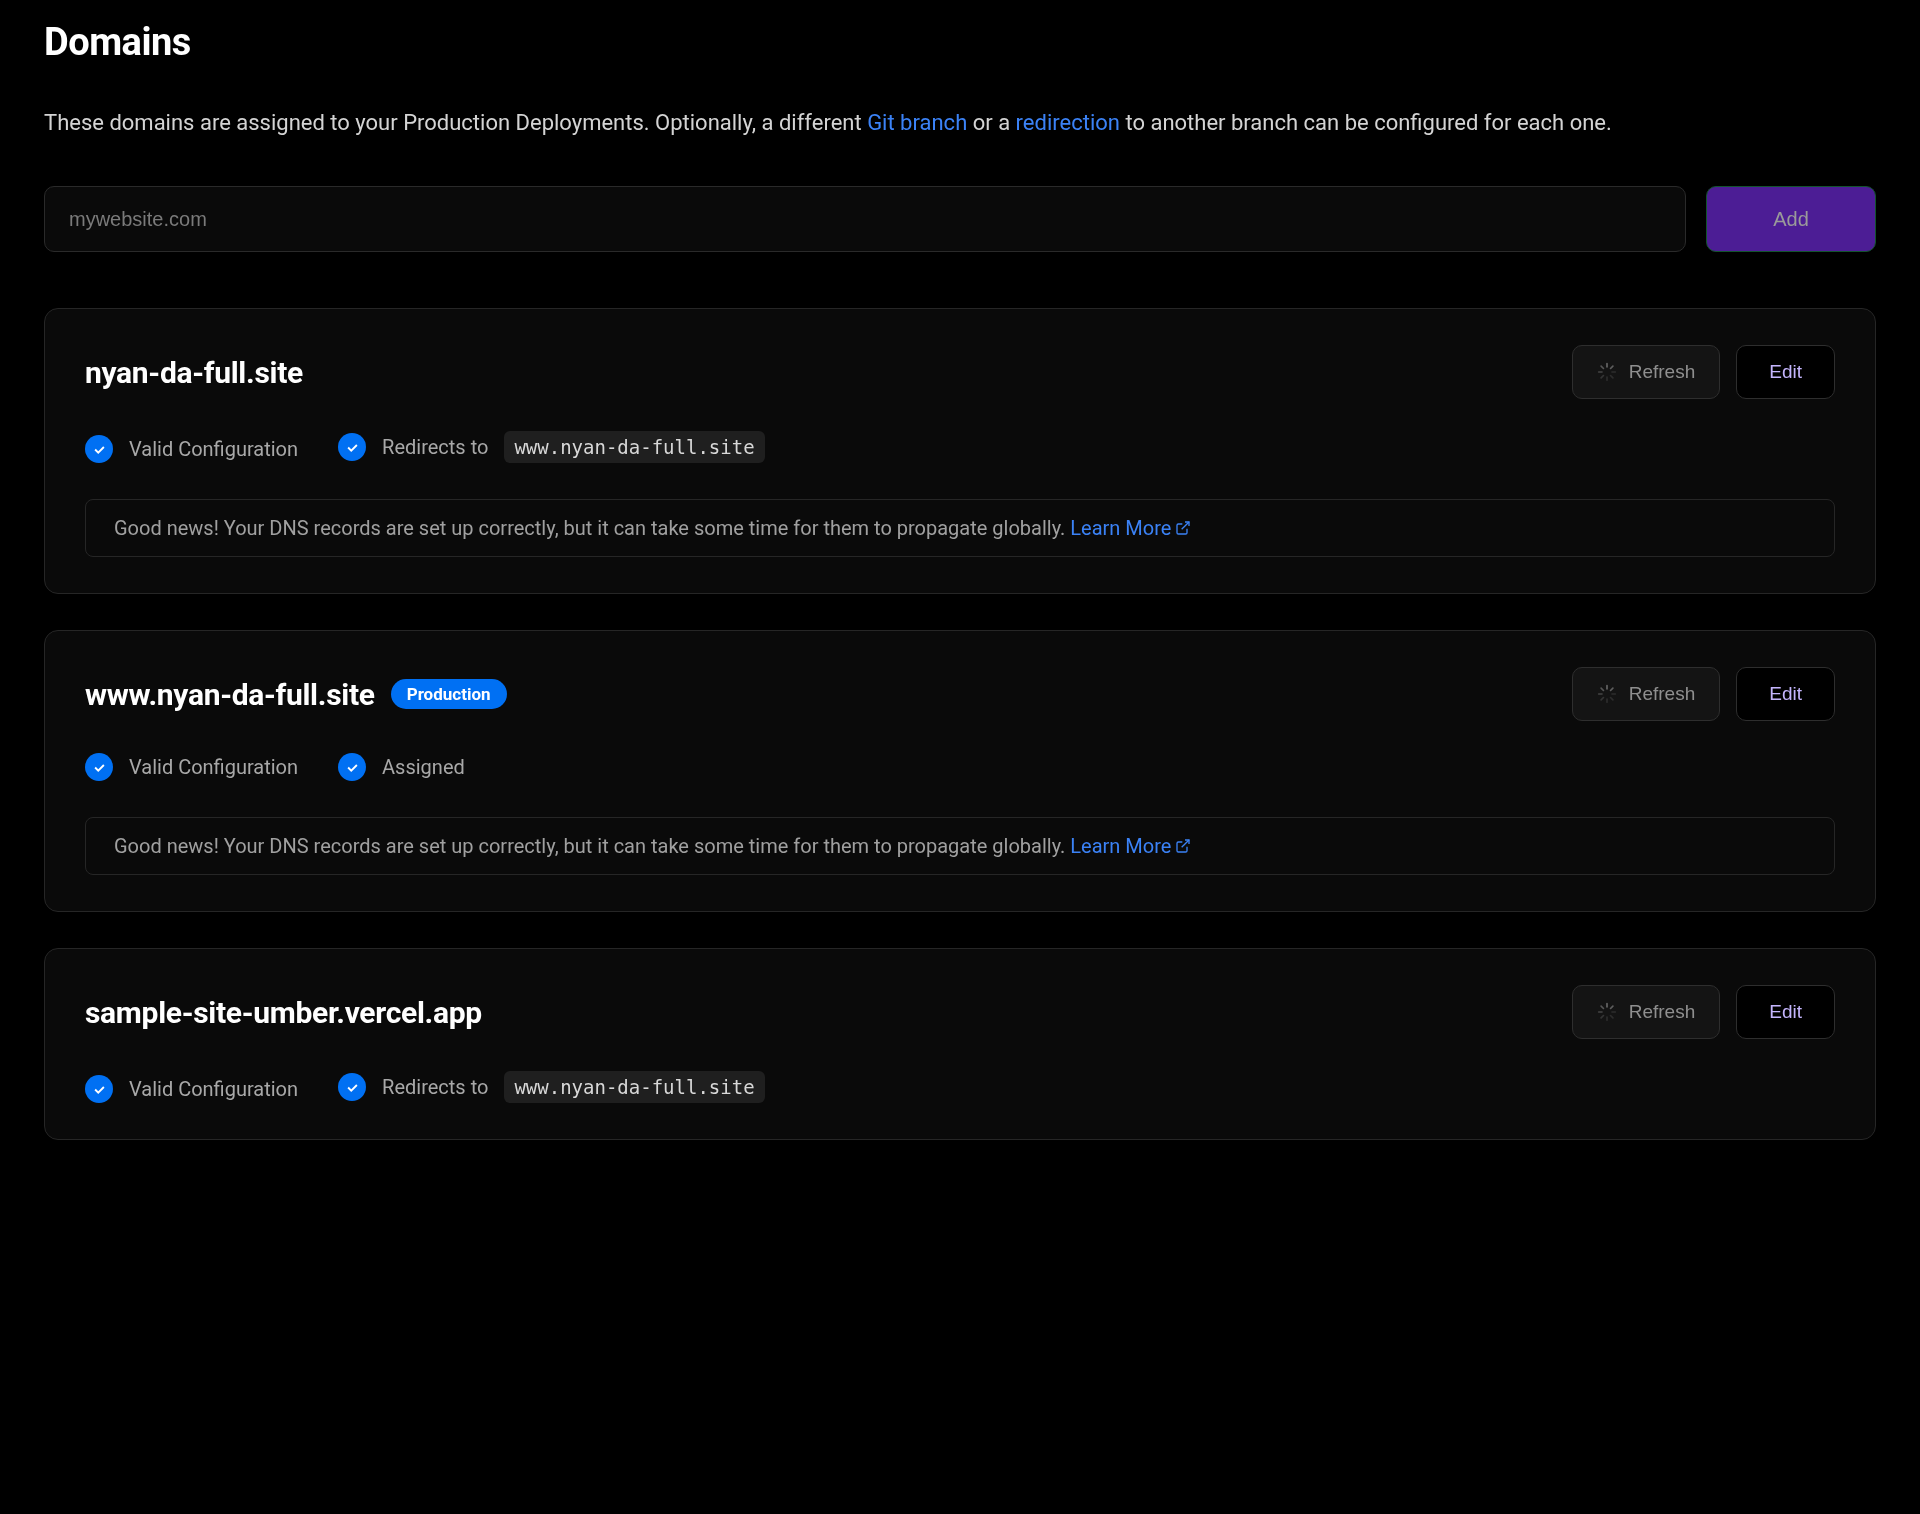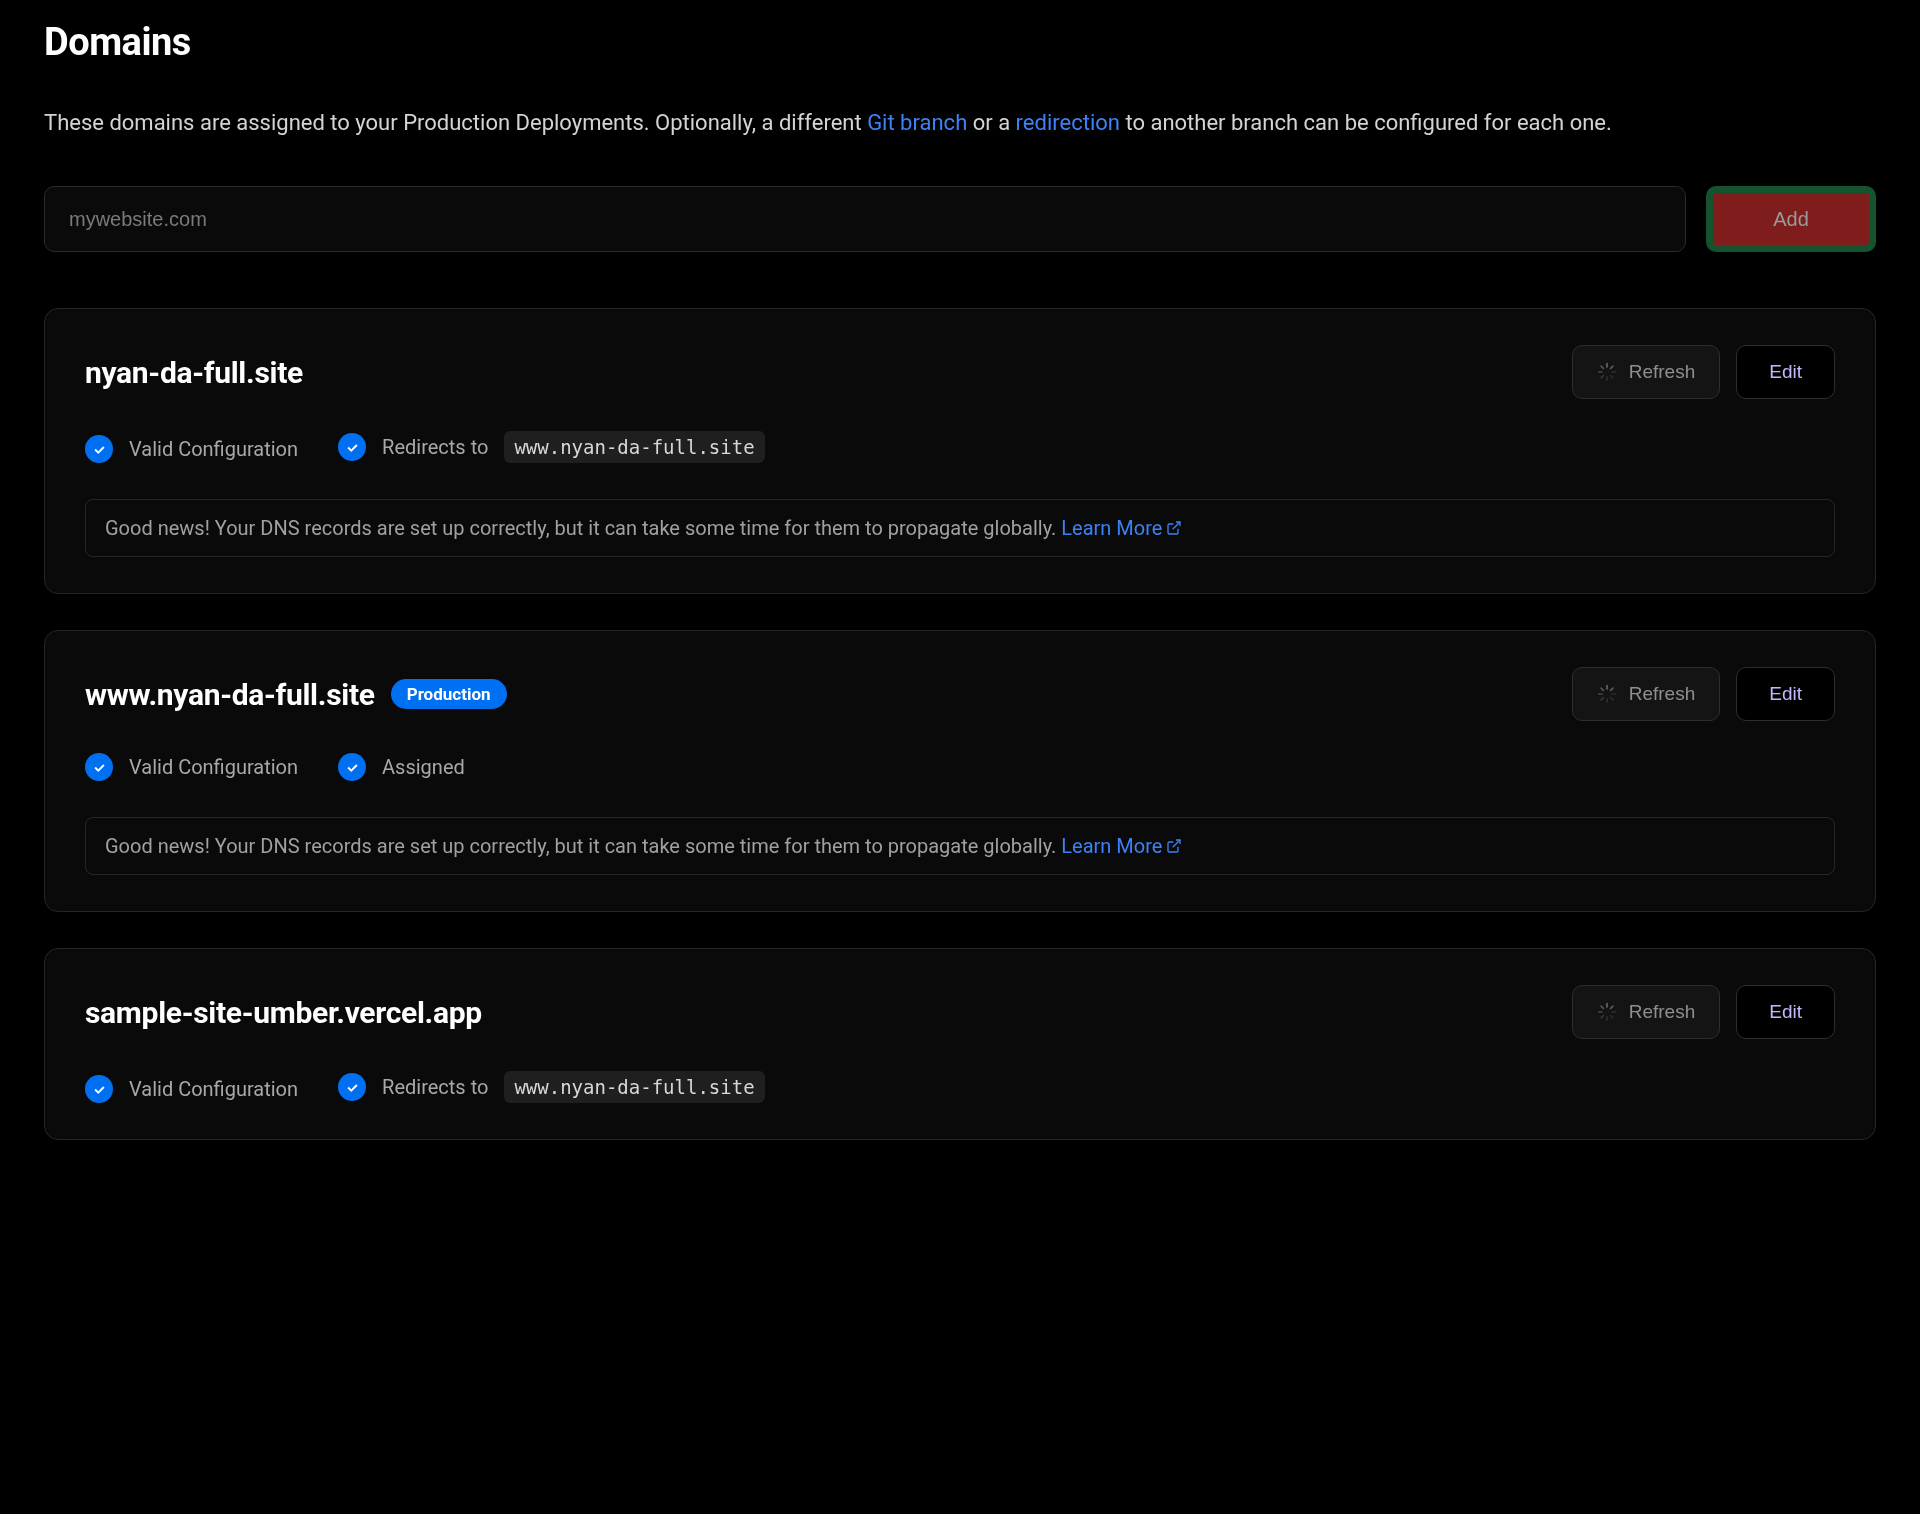--- a/index.html
+++ b/index.html
@@ -45,22 +45,22 @@
     height: 66px;
     padding: 17px 24px;
     color: #ededed;
     font-size: 20px;
     outline: none;
   }
   .domain-input::placeholder {
     color: #7a7a7a;
   }
   .add-button {
-    background: #7f1d1d;
-    border: 7px solid #14532d;
+    background: #4c1d95;
+    border: 1px solid #14532d;
     color: #9a9a9a;
     border-radius: 10px;
     height: 66px;
     width: 170px;
     font-size: 20px;
     font-weight: 500;
     cursor: pointer;
   }
   .domain-card {
     background: #0a0a0a;
@@ -158,21 +158,21 @@
     border-radius: 6px;
     padding: 5px 10px;
     font-family: ui-monospace, SFMono-Regular, Menlo, Monaco, Consolas, monospace;
     color: #d8d8d8;
     font-size: 19px;
   }
   .notice {
     margin-top: 36px;
     border: 1px solid #262626;
     border-radius: 8px;
-    padding: 16px 19px;
+    padding: 16px 28px;
     color: #a0a0a0;
     font-size: 20px;
   }
   .notice a {
     color: #3b82f6;
     text-decoration: none;
   }
   .notice a svg {
     width: 16px;
     height: 16px;

